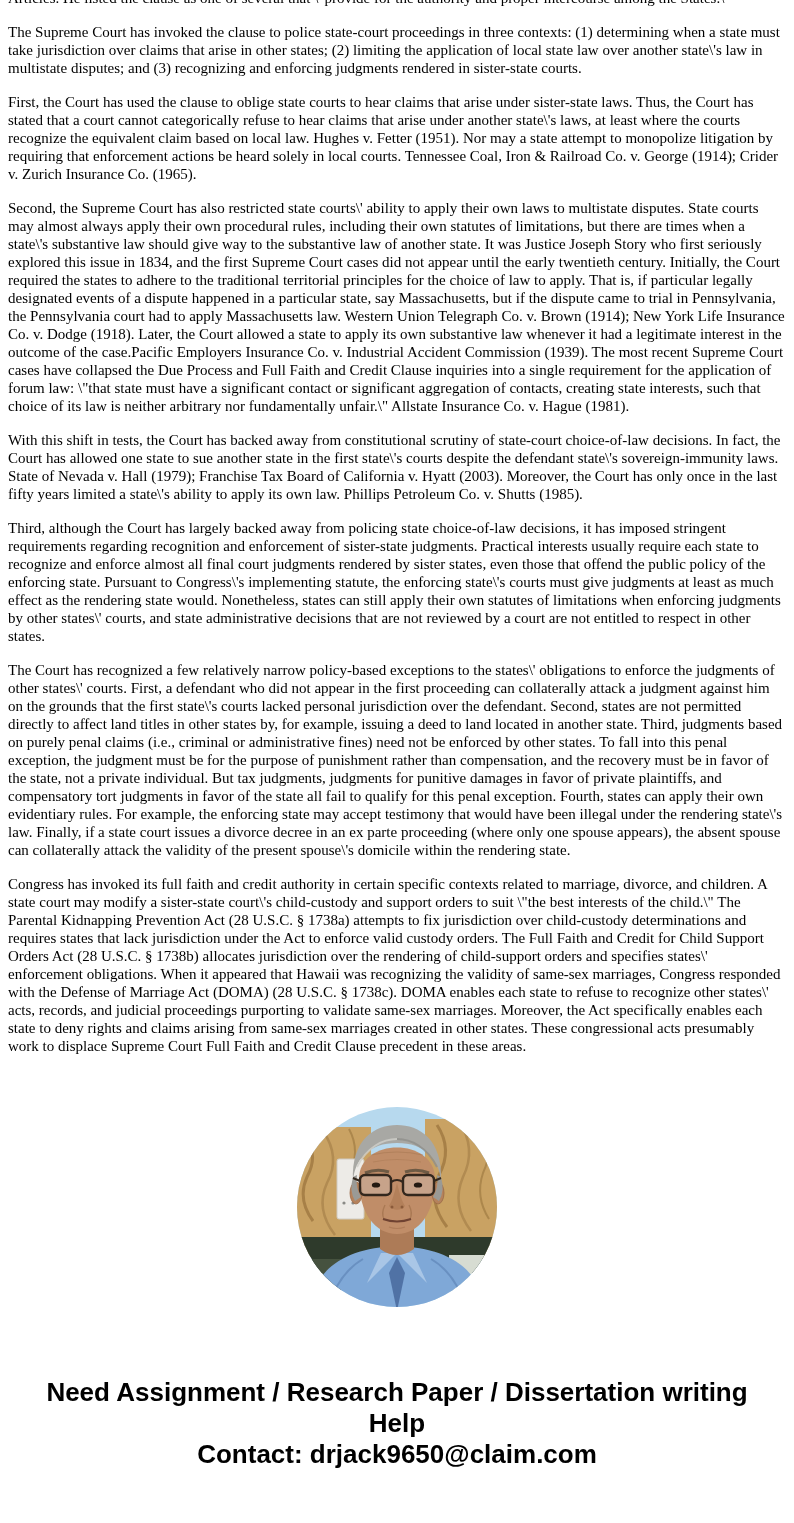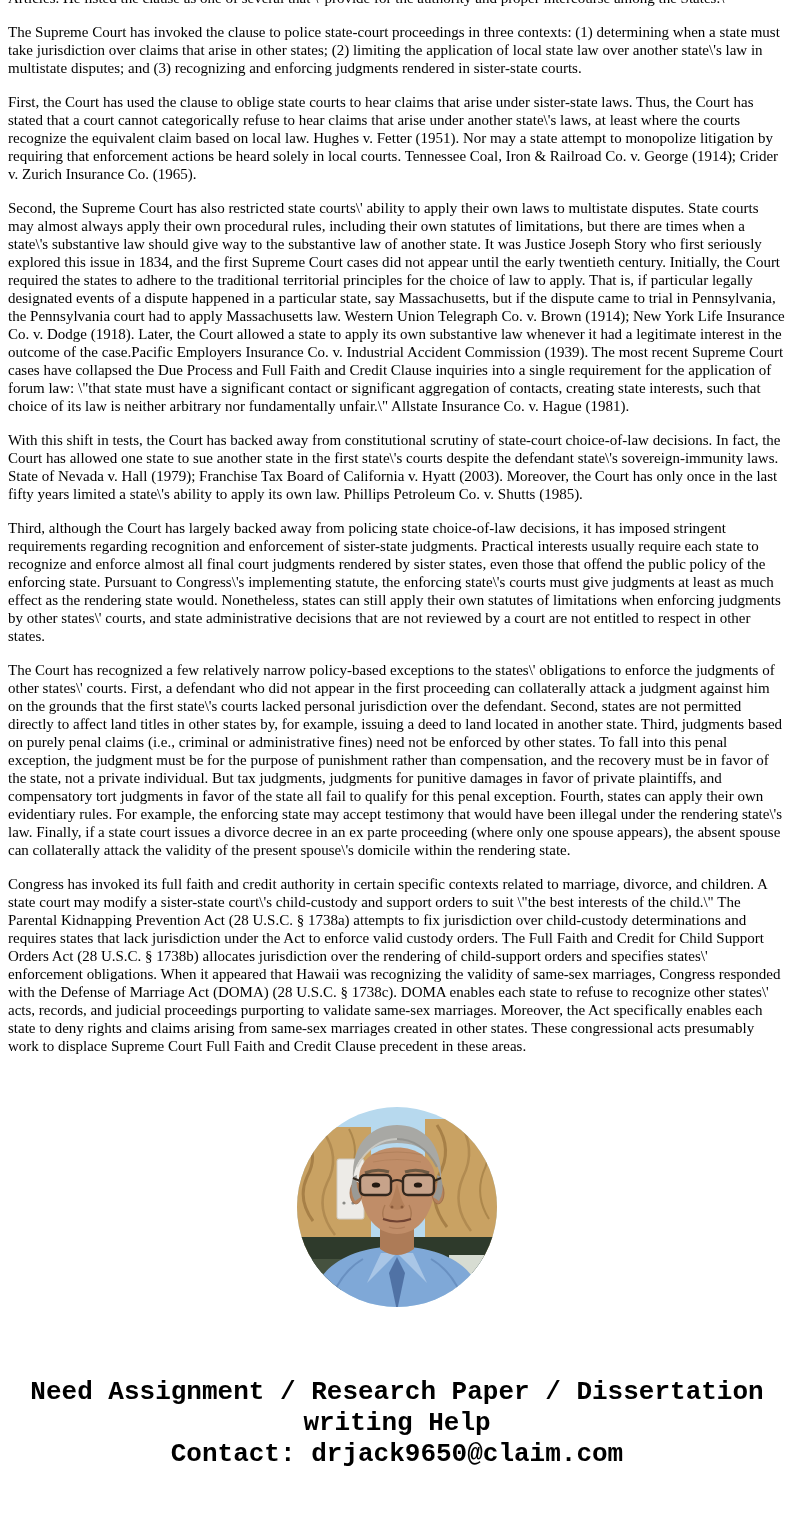--- a/index.html
+++ b/index.html
@@ -39,21 +39,21 @@
     width: 200px;
     height: 200px;
     margin: 52px auto 0 auto;
   }
   .avatar-wrap svg { display: block; width: 200px; height: 200px; }
   
   .footer {
     margin: 70px auto 0 auto;
     max-width: 762px;
     text-align: center;
-    font-family: Liberation Mono, monospace;
+    font-family: Liberation Sans, sans-serif;
     font-weight: 700;
     color: #000000;
   }
   .footer .line {
     font-size: 26px;
     line-height: 31px;
     letter-spacing: 0px;
   }
 </style>
 </head>

